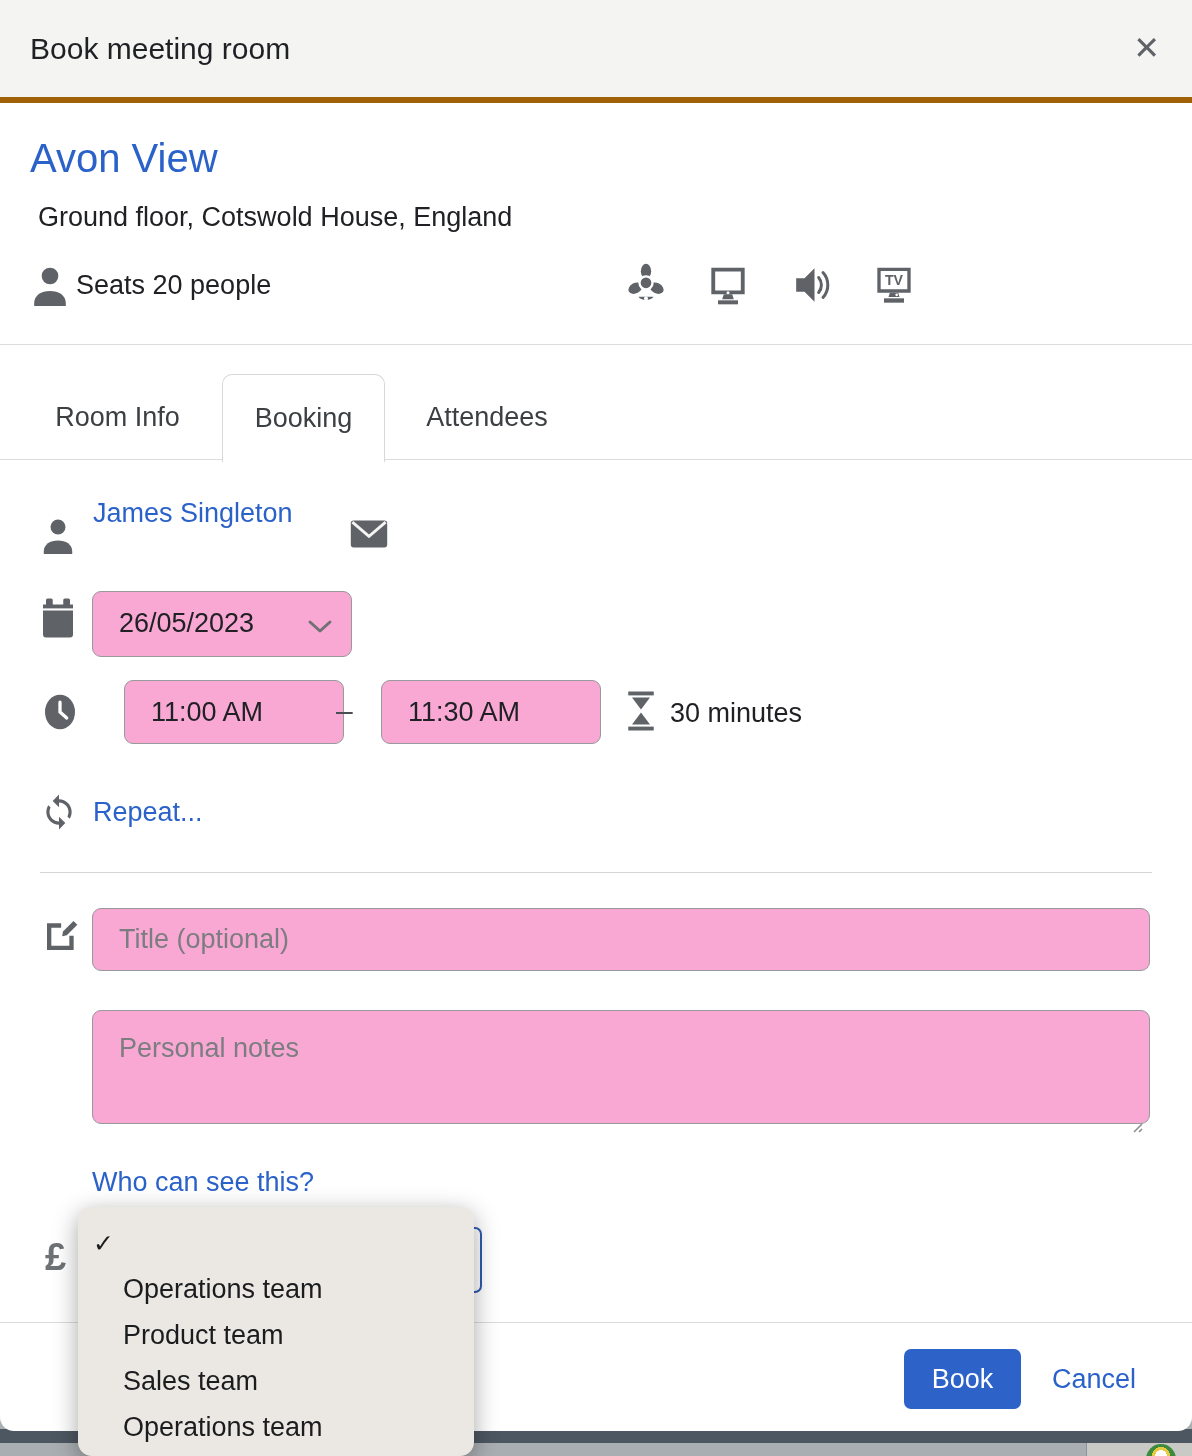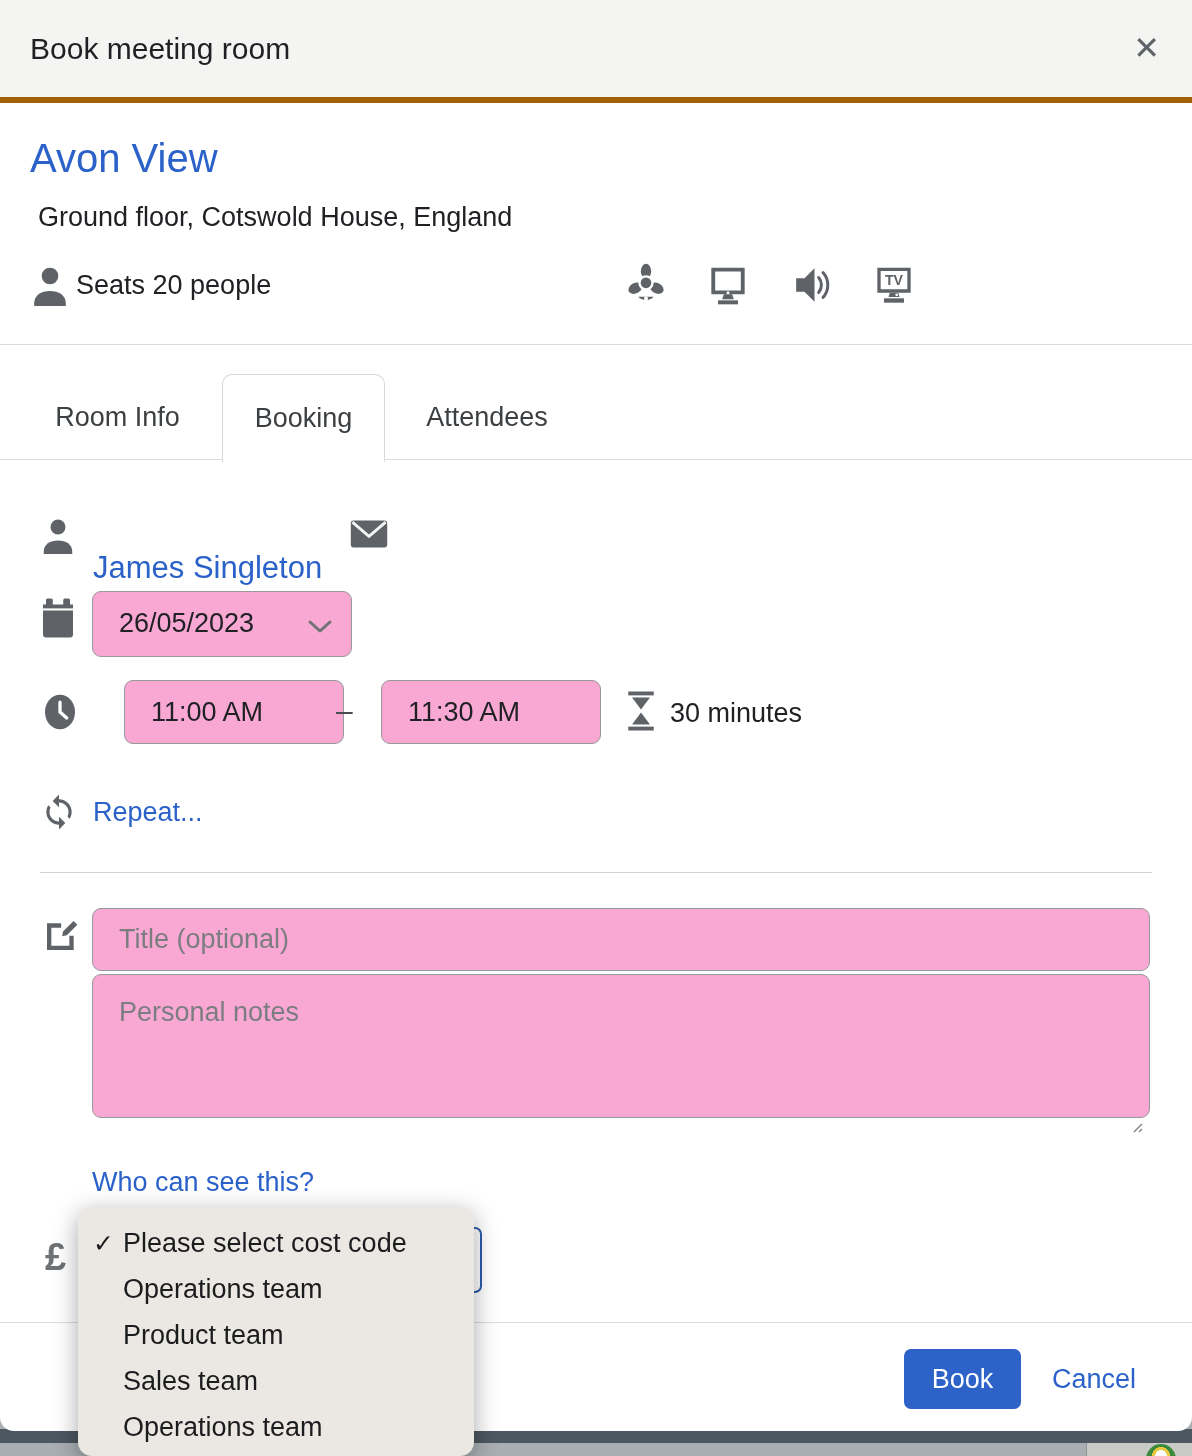--- a/index.html
+++ b/index.html
@@ -34,40 +34,40 @@
 
   
   .tab-line{position:absolute;left:0;top:459px;width:1192px;height:0;border-top:1.5px solid #dcdcdc;z-index:1;}
   .tab{position:absolute;top:374px;height:86px;line-height:86px;font-size:27px;color:#3c4043;text-align:center;cursor:pointer;z-index:0;}
   .tab.t0{left:40px;width:155px;}
   .tab.t2{left:412px;width:150px;}
   .tab.active{left:222px;width:163px;background:#ffffff;border:1.5px solid #d8d8d8;border-bottom:none;
               border-radius:10px 10px 0 0;z-index:2;height:88px;line-height:86px;box-sizing:border-box;}
 
   .link{color:#2b62c9;cursor:pointer;}
-  .organizer{position:absolute;left:93px;top:550px;font-size:31px;}
+  .organizer{position:absolute;left:93px;top:498px;font-size:27px;}
   .repeat-link{position:absolute;left:93px;top:797px;font-size:27px;}
   .who-link{position:absolute;left:92px;top:1167px;font-size:27px;}
 
   .ctl{box-sizing:border-box;position:absolute;background:#f9a8d4;border:1.5px solid #97999c;border-radius:9px;
        font-size:27px;color:#202124;font-family:"Liberation Sans","DejaVu Sans",sans-serif;}
   .date-btn{left:92px;top:591px;width:260px;height:66px;cursor:pointer;}
   .date-txt{position:absolute;left:26px;top:0;height:63px;line-height:63px;}
   .date-chevron{position:absolute;right:18px;top:20px;}
   .time-in{height:64px;width:220px;padding:0 0 0 26px;outline:none;}
   .t-start{left:92px;top:680px;margin-left:32px;}
   .t-end{left:381px;top:680px;}
   .dash{position:absolute;left:336px;top:694px;font-size:30px;color:#4a4d51;}
   .dur-txt{position:absolute;left:670px;top:698px;font-size:27px;color:#202124;}
 
   .div2{position:absolute;left:40px;top:872px;width:1112px;height:0;border-top:1.5px solid #d4d4d4;}
 
   .title-in{left:92px;top:908px;width:1058px;height:63px;padding:0 20px 0 26px;outline:none;}
   .ctl::placeholder{color:#7b7d80;opacity:1;}
-  .notes-ta{left:92px;top:974px;width:1058px;height:144px;padding:20px 20px 0 26px;resize:none;outline:none;line-height:1.3;}
+  .notes-ta{left:92px;top:1010px;width:1058px;height:114px;padding:20px 20px 0 26px;resize:none;outline:none;line-height:1.3;}
   .resize-grip{position:absolute;left:1128px;top:1118px;z-index:3;pointer-events:none;}
 
   .pound{position:absolute;left:45px;top:1236px;font-size:38px;font-weight:bold;color:#6f7275;}
   .cost-select{position:absolute;left:92px;top:1227px;width:390px;height:66px;background:#fff;
                border:2.5px solid #2d5cae;border-radius:7px;box-sizing:border-box;cursor:pointer;}
 
   .div3{position:absolute;left:0;top:1322px;width:1192px;height:0;border-top:1.5px solid #dcdcdc;}
 
   .book-btn{position:absolute;left:904px;top:1349px;width:117px;height:60px;background:#2d63c8;border:none;
             border-radius:7px;color:#ffffff;font-size:27px;font-family:"Liberation Sans","DejaVu Sans",sans-serif;cursor:pointer;}
@@ -232,21 +232,20 @@
 
     <div class="div3"></div>
 
     <button class="book-btn">Book</button>
     <div class="cancel-link link">Cancel</div>
   </div>
 
   <div class="menu">
     <div class="menu-item">
       <span class="menu-check">✓</span>
-      <span>Please select cost code</span>
     </div>
     <div class="menu-item">
       <span>Operations team</span>
     </div>
     <div class="menu-item">
       <span>Product team</span>
     </div>
     <div class="menu-item">
       <span>Sales team</span>
     </div>

